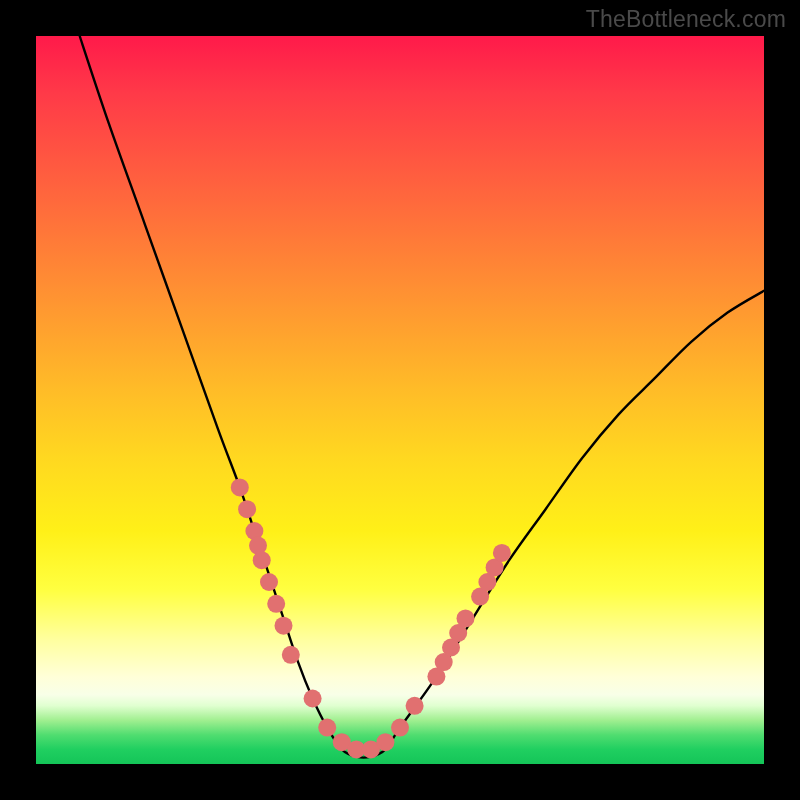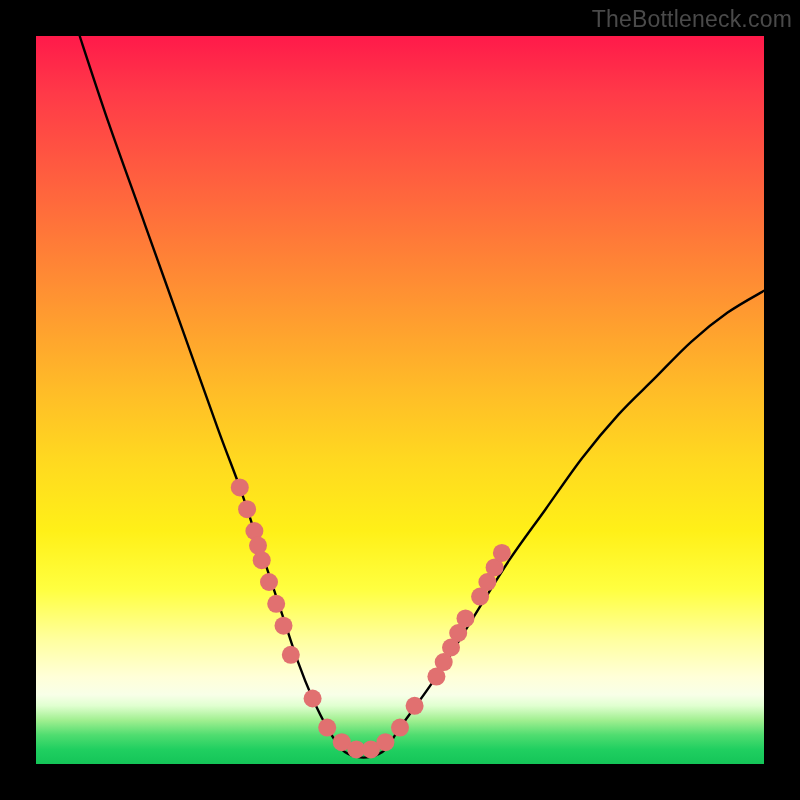--- a/index.html
+++ b/index.html
@@ -43,21 +43,21 @@
       #e0ffd0 92%,
       #a0ef90 94%,
       #50dd70 96%,
       #20cf60 98%,
       #14c558 100%
     );
   }
   .watermark {
     position: absolute;
     top: 6px;
-    right: 8px;
+    right: 14px;
     color: #4a4a4a;
     font-size: 23px;
     font-weight: 500;
     letter-spacing: 0.2px;
     user-select: none;
   }
   svg.curve {
     position: absolute;
     top: 0;
     left: 0;

